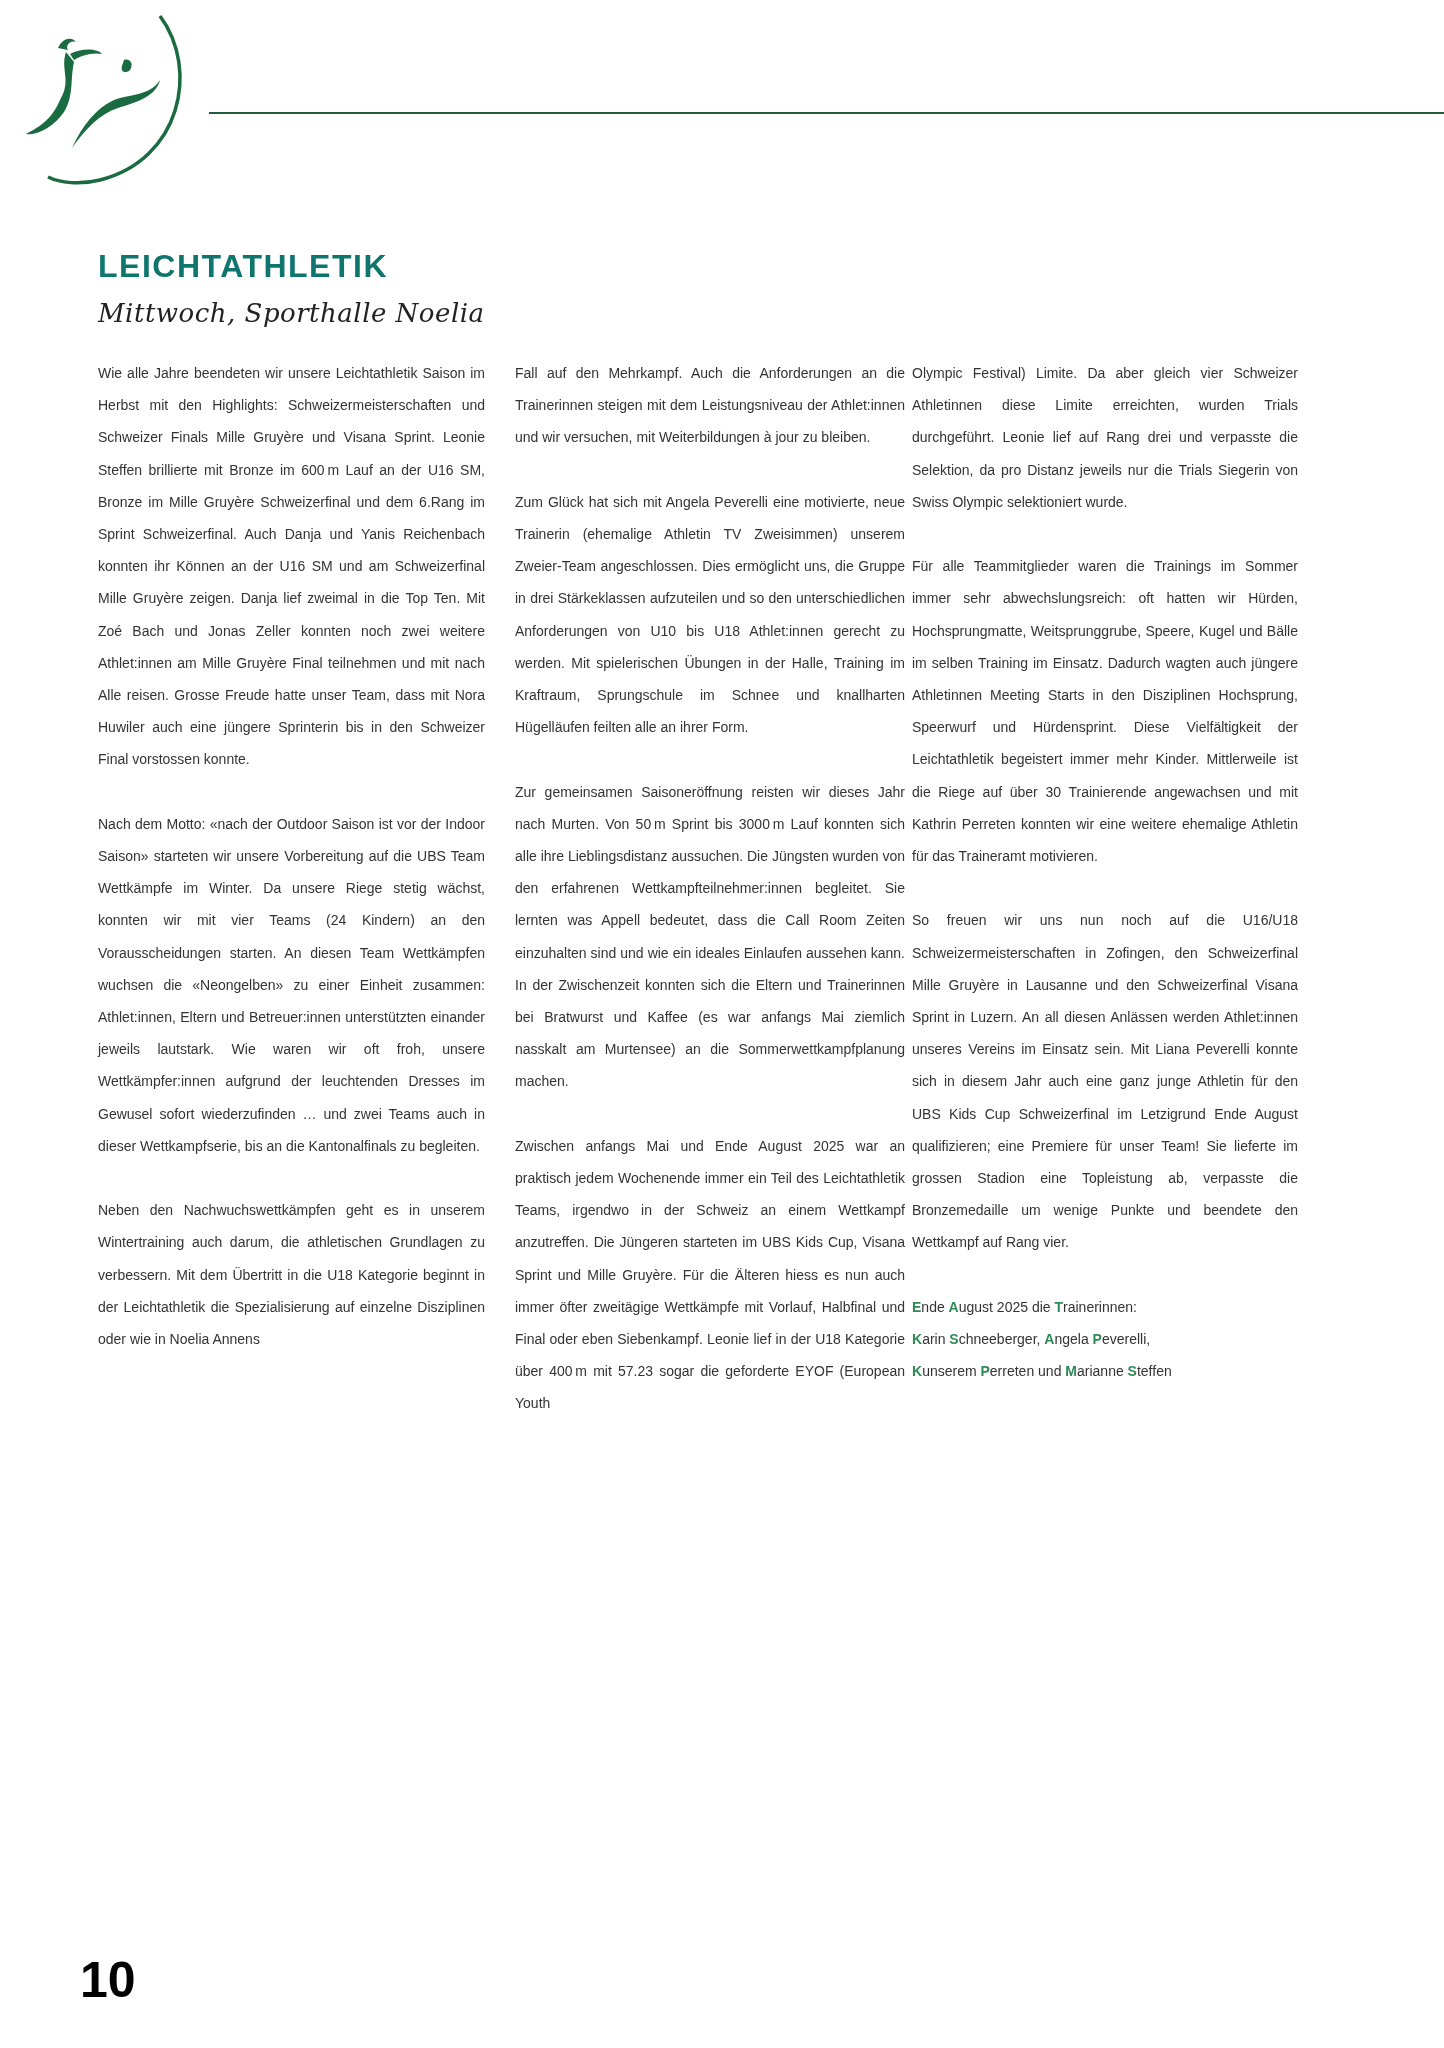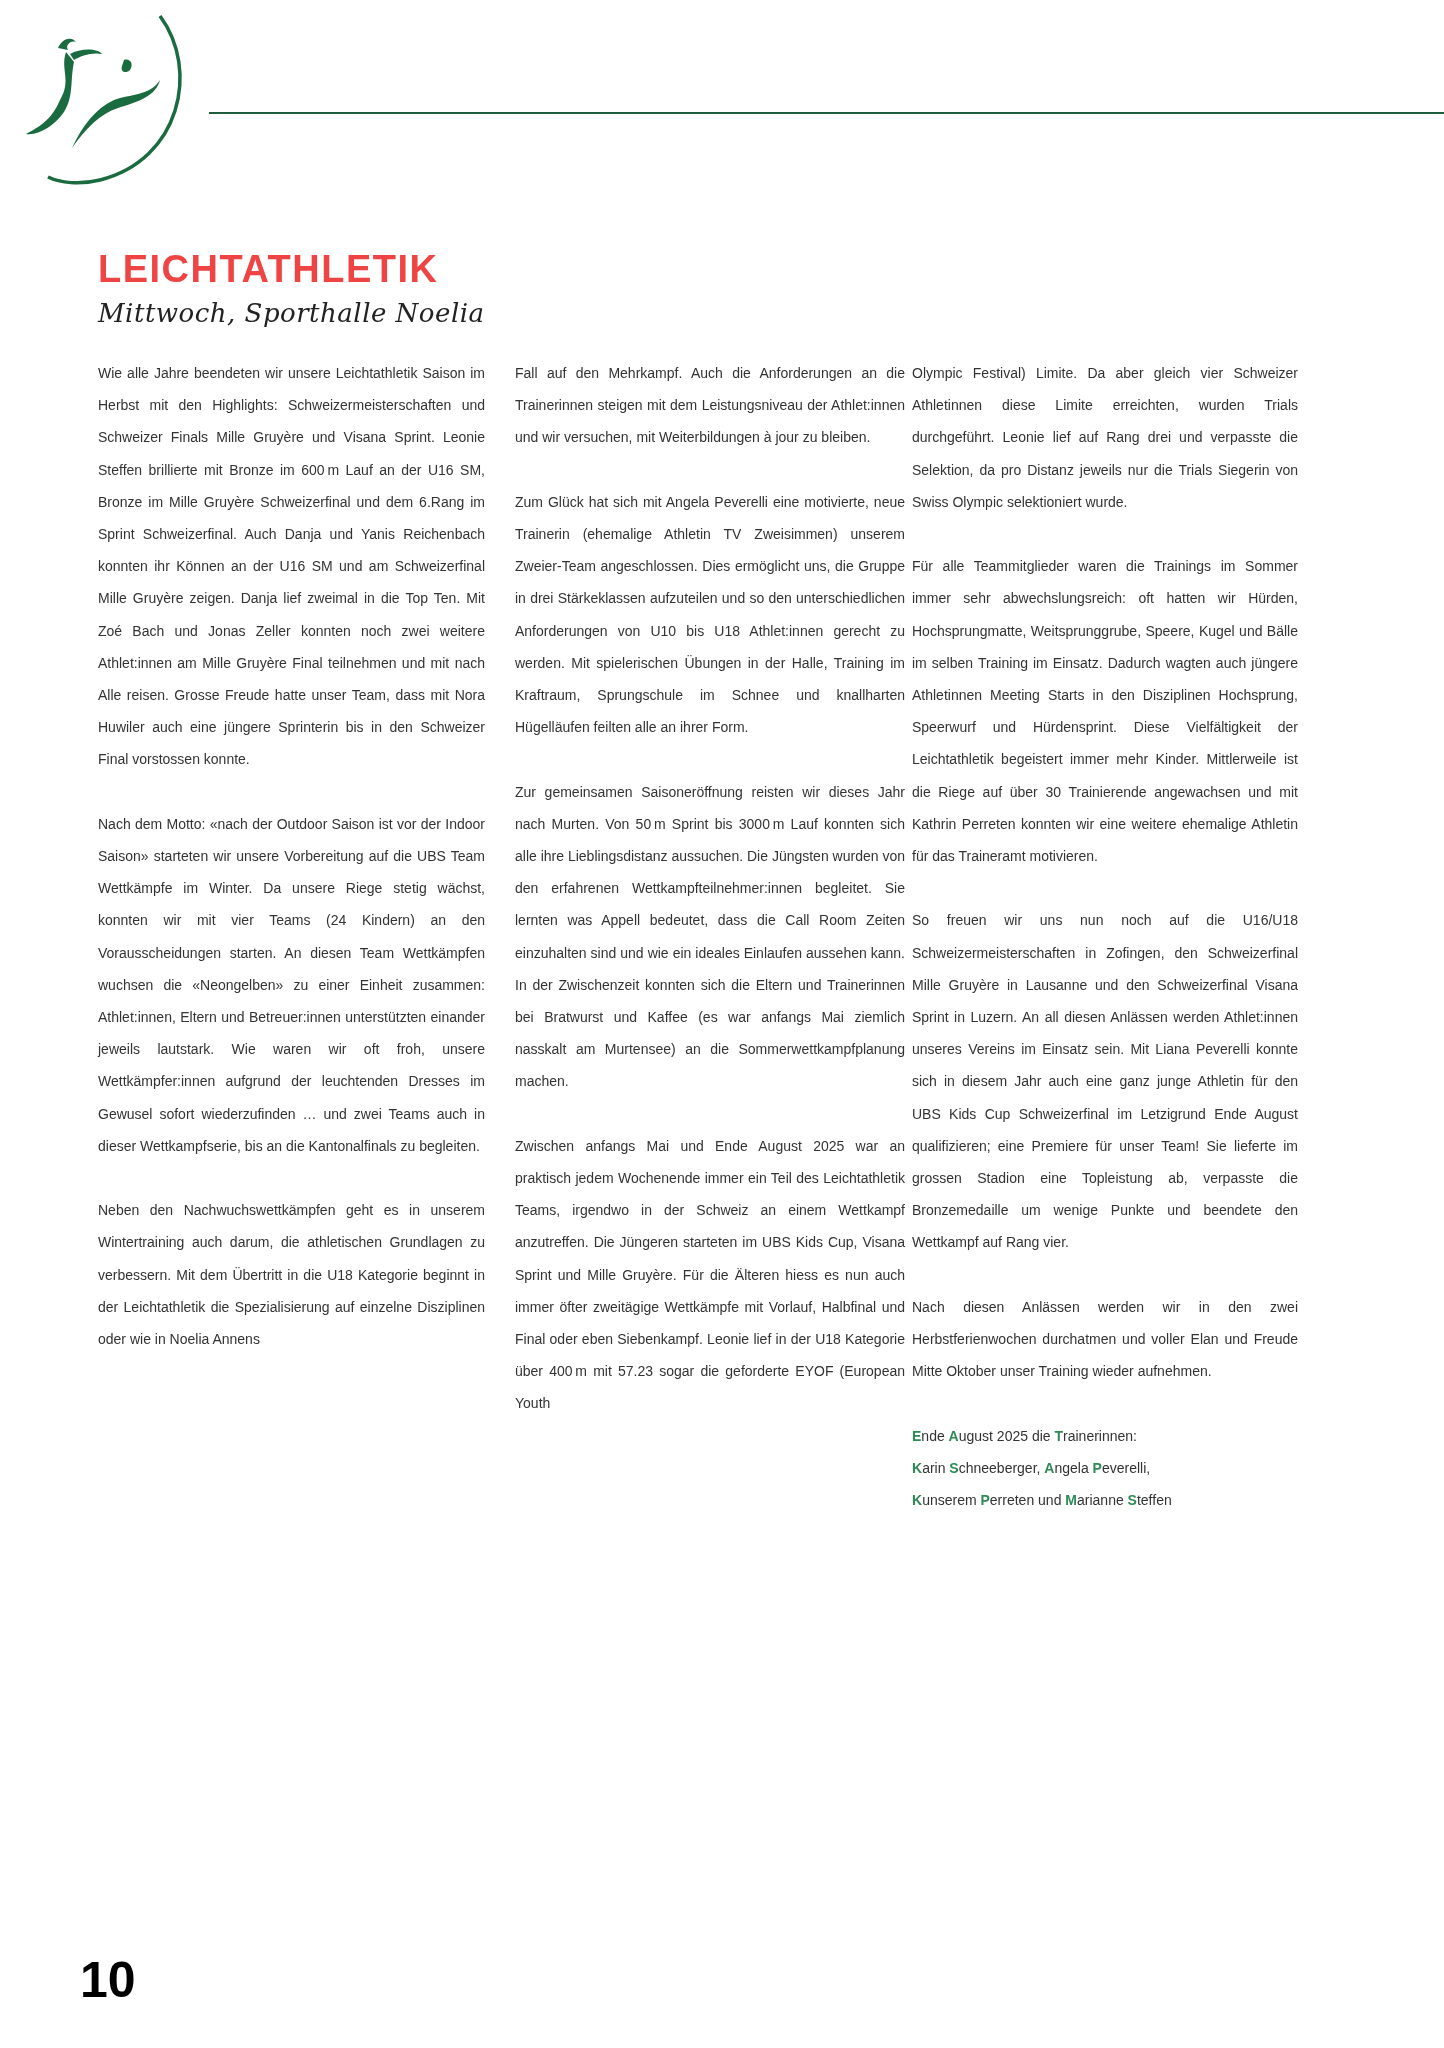--- a/index.html
+++ b/index.html
@@ -1,21 +1,21 @@
 <!DOCTYPE html>
 <html><head>
 <meta charset="utf-8">
 <style>
   html, body { margin: 0; padding: 0; background: #ffffff; }
   body { width: 1444px; height: 2048px; position: relative; overflow: hidden;
          font-family: "Liberation Sans", "DejaVu Sans", sans-serif; color: #333333; }
   .logo { position: absolute; left: 10px; top: 10px; width: 175px; height: 180px; }
   .header-rule { position: absolute; left: 209px; top: 112px; width: 1235px; height: 2px; background: #1e5e3e; }
-  .heading { position: absolute; left: 98px; top: 250px; font-size: 38px; font-weight: bold;
-             letter-spacing: 1.5px; color: #ef4444; margin: 0; line-height: 1; }
+  .heading { position: absolute; left: 98px; top: 250px; font-size: 32px; font-weight: bold;
+             letter-spacing: 1.5px; color: #0f766e; margin: 0; line-height: 1; }
   .subtitle { position: absolute; left: 98px; top: 298px; font-size: 26px; color: #222;
               font-family: "DejaVu Serif", serif; font-style: italic; letter-spacing: 0.5px; }
   .col { position: absolute; top: 357px; width: 387px; font-size: 14px; line-height: 32.2px;
          text-align: justify; hyphens: manual; color: #333; }
   .col p { margin: 0 0 32.2px 0; }
   .col1 { left: 98px; }
   .col2 { left: 515px; width: 390px; }
   .col3 { left: 912px; width: 386px; }
   .sign { text-align: left; margin-top: 22px; line-height: 32px; }
   .sign .cap { color: #2f8a55; font-weight: bold; }
@@ -51,21 +51,20 @@
   <p>Fall auf den Mehrkampf. Auch die An­forderungen an die Trainerinnen steigen mit dem Leistungsniveau der Athlet:in­nen und wir versuchen, mit Weiterbil­dungen à jour zu bleiben.</p>
   <p>Zum Glück hat sich mit Angela Pe­verelli eine motivierte, neue Trainerin (ehemalige Athletin TV Zweisimmen) unserem Zweier-Team angeschlossen. Dies ermöglicht uns, die Gruppe in drei Stärkeklassen aufzuteilen und so den unterschiedlichen Anforderungen von U10 bis U18 Athlet:innen gerecht zu werden. Mit spielerischen Übungen in der Halle, Training im Kraftraum, Sprungschule im Schnee und knall­harten Hügelläufen feilten alle an ihrer Form.</p>
   <p>Zur gemeinsamen Saisoneröffnung reis­ten wir dieses Jahr nach Murten. Von 50 m Sprint bis 3000 m Lauf konnten sich alle ihre Lieblingsdistanz aussu­chen. Die Jüngsten wurden von den erfahrenen Wettkampfteilnehmer:in­nen begleitet. Sie lernten was Appell bedeutet, dass die Call Room Zeiten einzuhalten sind und wie ein ideales Einlaufen aussehen kann. In der Zwi­schenzeit konnten sich die Eltern und Trainerinnen bei Bratwurst und Kaffee (es war anfangs Mai ziemlich nasskalt am Murtensee) an die Sommerwett­kampfplanung machen.</p>
   <p>Zwischen anfangs Mai und Ende August 2025 war an praktisch jedem Wochen­ende immer ein Teil des Leichtathle­tik Teams, irgendwo in der Schweiz an einem Wettkampf anzutreffen. Die Jüngeren starteten im UBS Kids Cup, Visana Sprint und Mille Gruyère. Für die Älteren hiess es nun auch immer öfter zweitägige Wettkämpfe mit Vor­lauf, Halbfinal und Final oder eben Siebenkampf. Leonie lief in der U18 Kategorie über 400 m mit 57.23 sogar die geforderte EYOF (European Youth</p>
 </div>
 
 <div class="col col3">
   <p>Olympic Festival) Limite. Da aber gleich vier Schweizer Athletinnen diese Limite erreichten, wurden Trials durchgeführt. Leonie lief auf Rang drei und verpasste die Selektion, da pro Distanz jeweils nur die Trials Siegerin von Swiss Olympic selektioniert wurde.</p>
   <p>Für alle Teammitglieder waren die Trainings im Sommer immer sehr ab­wechslungsreich: oft hatten wir Hürden, Hochsprungmatte, Weitsprunggrube, Speere, Kugel und Bälle im selben Trai­ning im Einsatz. Dadurch wagten auch jüngere Athletinnen Meeting Starts in den Disziplinen Hochsprung, Speerwurf und Hürdensprint. Diese Vielfältigkeit der Leichtathletik begeistert immer mehr Kinder. Mittlerweile ist die Riege auf über 30 Trainierende angewachsen und mit Kathrin Perreten konnten wir eine weitere ehemalige Athletin für das Traineramt motivieren.</p>
   <p>So freuen wir uns nun noch auf die U16/U18 Schweizermeisterschaften in Zofingen, den Schweizerfinal Mille Gruyère in Lausanne und den Schwei­zerfinal Visana Sprint in Luzern. An all diesen Anlässen werden Athlet:innen unseres Vereins im Einsatz sein. Mit Liana Peverelli konnte sich in diesem Jahr auch eine ganz junge Athletin für den UBS Kids Cup Schweizerfinal im Letzigrund Ende August qualifizieren; eine Premiere für unser Team! Sie lie­ferte im grossen Stadion eine Topleis­tung ab, verpasste die Bronzemedaille um wenige Punkte und beendete den Wettkampf auf Rang vier.</p>
-  <p>Nach diesen Anlässen werden wir in den zwei Herbstferienwochen durchatmen und voller Elan und Freude Mitte Okto­ber unser Training wieder aufnehmen.</p>
 
   <div class="sign">
     <div>
       <span class="cap">E</span><span>nde </span><span class="cap">A</span><span>ugust 2025 die </span><span class="cap">T</span><span>rainerinnen:</span>
     </div>
     <div>
       <span class="cap">K</span><span>arin </span><span class="cap">S</span><span>chneeberger, </span><span class="cap">A</span><span>ngela </span><span class="cap">P</span><span>everelli,</span>
     </div>
     <div>
       <span class="cap">K</span><span>unserem </span><span class="cap">P</span><span>erreten und </span><span class="cap">M</span><span>arianne </span><span class="cap">S</span><span>teffen</span>

